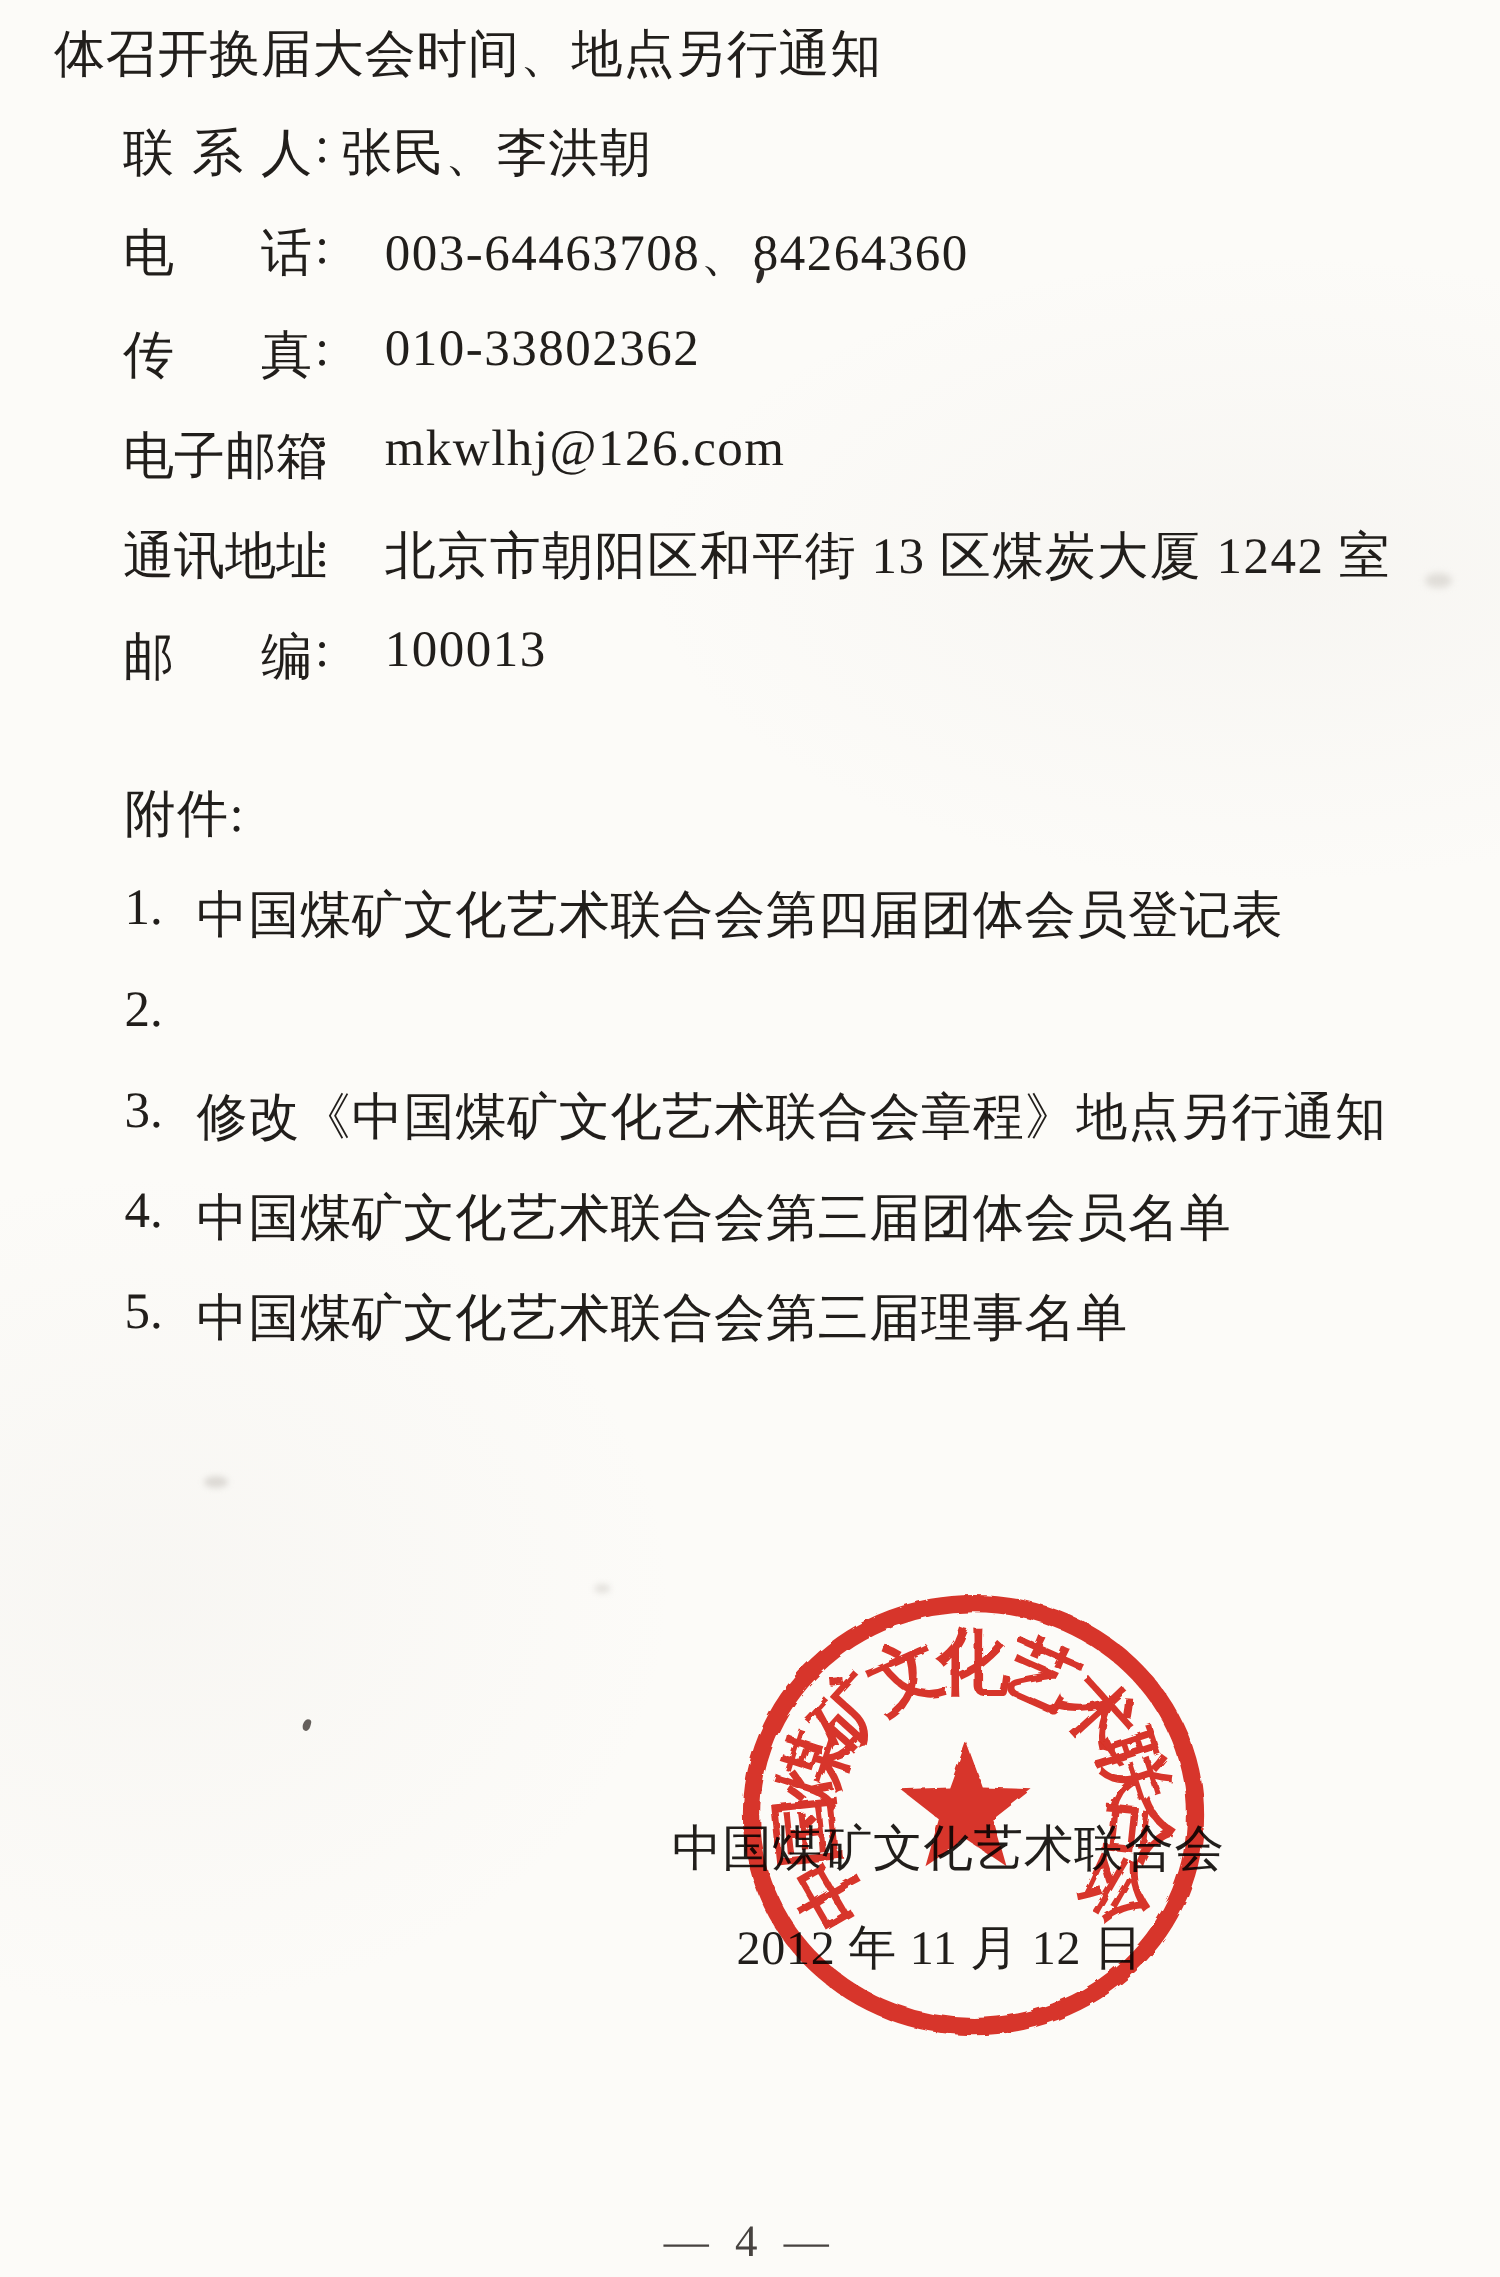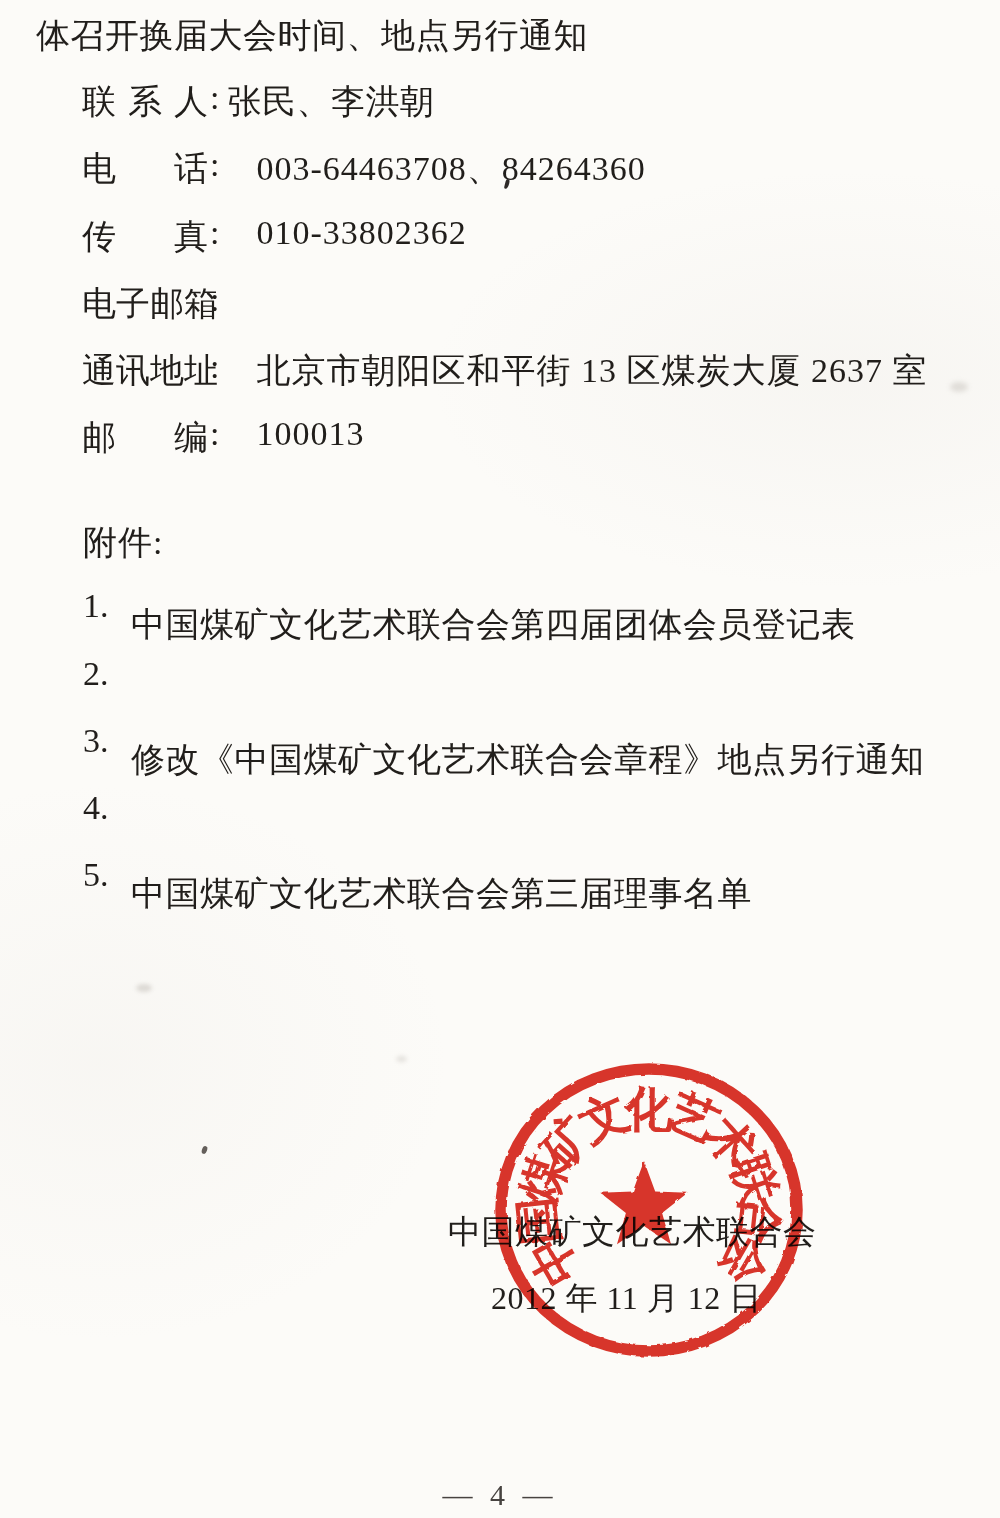--- a/index.html
+++ b/index.html
@@ -26,21 +26,21 @@
   .crow{height:67.3px;display:flex;align-items:flex-start;font-size:34px;white-space:nowrap;}
   .crow .label{display:inline-flex;justify-content:space-between;width:126px;}
   .crow .colon{margin-left:2px;}
   .crow .value{margin-left:37px;letter-spacing:1px;}
   .crow .value.tight{margin-left:8px;letter-spacing:0.5px;text-align:center;}
 
   .attachments{position:absolute;left:83px;top:520px;}
   .att-heading{font-size:34px;height:67.3px;letter-spacing:1px;}
   .arow{height:67.3px;display:flex;align-items:flex-start;font-size:34px;white-space:nowrap;}
   .arow .num{width:48px;}
-  .arow .text{letter-spacing:0.5px;margin-top:15px;}
+  .arow .text{letter-spacing:0.5px;}
 
   .signature-org{
     position:absolute;left:448px;top:1210px;
     font-size:33px;letter-spacing:0.5px;white-space:nowrap;
   }
   .signature-date{
     position:absolute;left:491px;top:1277px;
     font-size:32px;letter-spacing:0.5px;white-space:nowrap;
   }
 
@@ -105,31 +105,32 @@
   </div>
 
   <div class="crow">
     <span class="label">
         <span>电</span>
         <span>子</span>
         <span>邮</span>
         <span>箱</span>
       </span>
       <span class="colon">:</span>
+      <span class="value">mkwlhj@126.com</span>
   </div>
 
   <div class="crow">
     <span class="label">
         <span>通</span>
         <span>讯</span>
         <span>地</span>
         <span>址</span>
       </span>
       <span class="colon">:</span>
-      <span class="value">北京市朝阳区和平街 13 区煤炭大厦 2637 室</span>
+      <span class="value">北京市朝阳区和平街 13 区煤炭大厦 1242 室</span>
   </div>
 
   <div class="crow">
     <span class="label">
         <span>邮</span>
         <span>编</span>
       </span>
       <span class="colon">:</span>
       <span class="value">100013</span>
   </div>
@@ -147,20 +148,21 @@
     <span class="num">2.</span>
   </div>
 
   <div class="arow">
     <span class="num">3.</span>
         <span class="text">修改《中国煤矿文化艺术联合会章程》地点另行通知</span>
   </div>
 
   <div class="arow">
     <span class="num">4.</span>
+        <span class="text">中国煤矿文化艺术联合会第三届团体会员名单</span>
   </div>
 
   <div class="arow">
     <span class="num">5.</span>
         <span class="text">中国煤矿文化艺术联合会第三届理事名单</span>
   </div>
 </div>
 </div>
 
 <div class="signature-org">中国煤矿文化艺术联合会</div>

